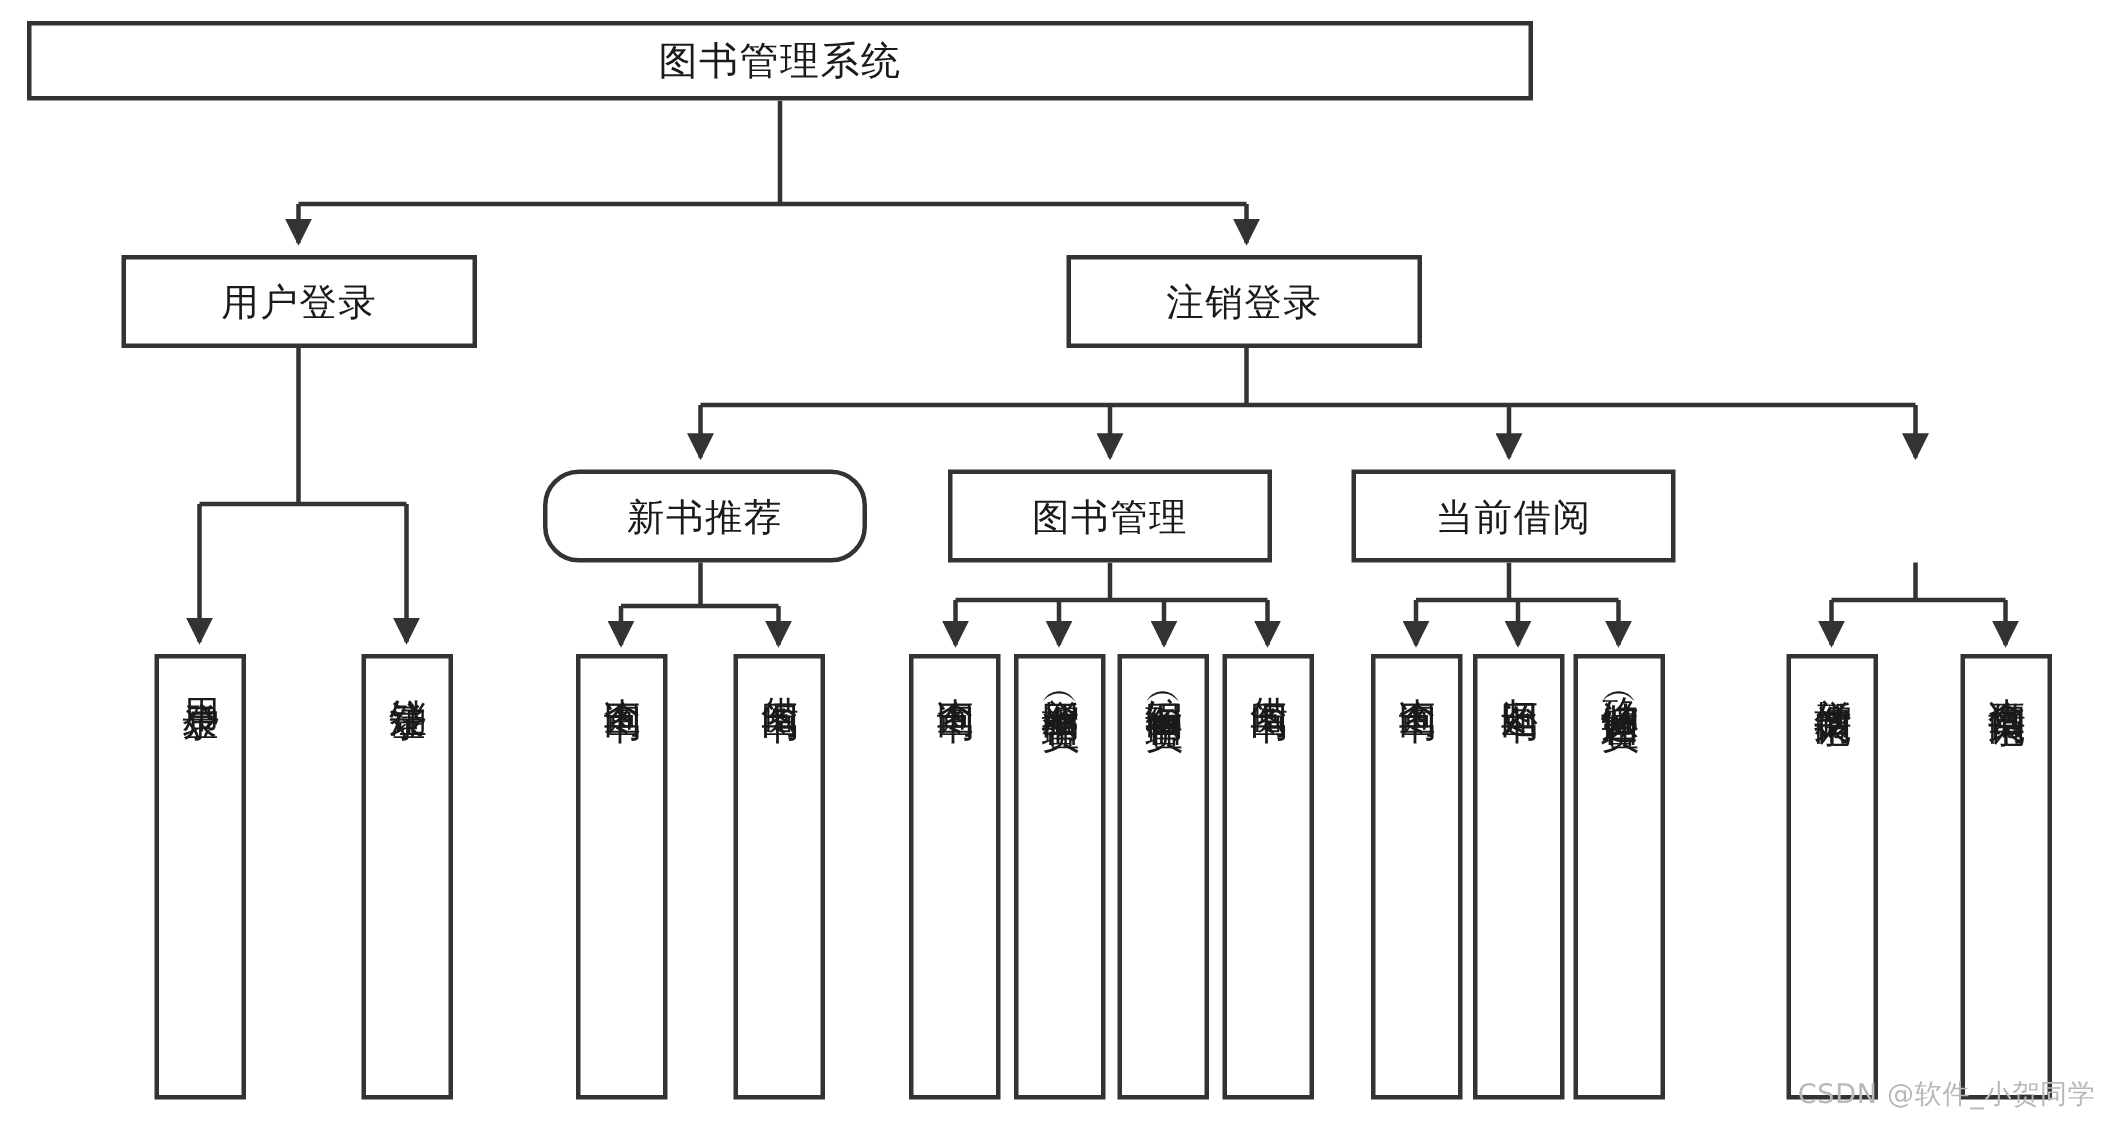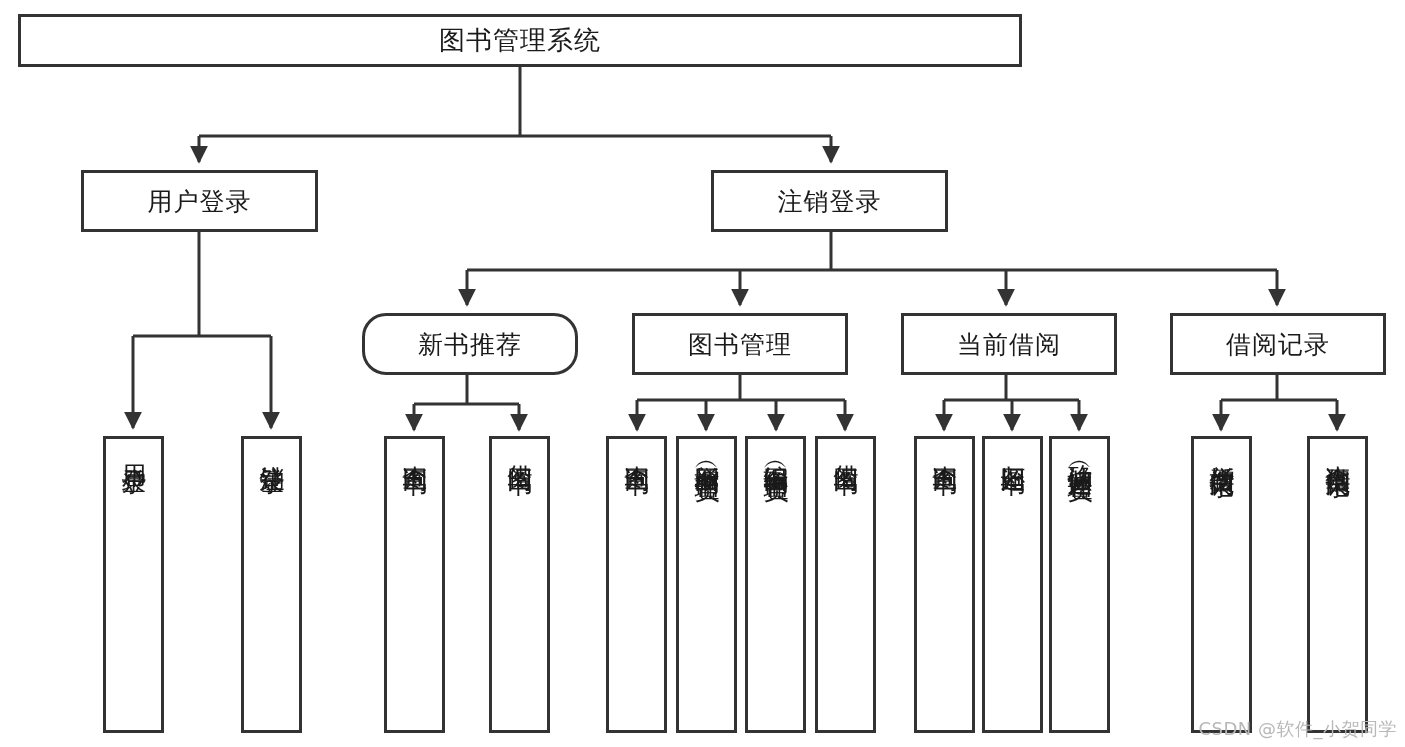--- a/index.html
+++ b/index.html
@@ -133,23 +133,20 @@
 
   <div class="node horiz" style="left:362px; top:313px; width:216px; height:62px;border-radius:24px;">
     <span>新书推荐</span>
   </div>
   <div class="node horiz" style="left:632px; top:313px; width:216px; height:62px;">
     <span>图书管理</span>
   </div>
   <div class="node horiz" style="left:901px; top:313px; width:216px; height:62px;">
     <span>当前借阅</span>
   </div>
-  <div class="node horiz" style="left:1170px; top:313px; width:216px; height:62px;">
-    <span>借阅记录</span>
-  </div>
 
   <div class="node vert" style="left:103px; top:436px; width:61px; height:297px;">
     <span class="vtext">用户登录</span>
   </div>
   <div class="node vert" style="left:241px; top:436px; width:61px; height:297px;">
     <span class="vtext">注销登录</span>
   </div>
 
   <div class="node vert" style="left:384px; top:436px; width:61px; height:297px;">
     <span class="vtext">查询图书</span>

